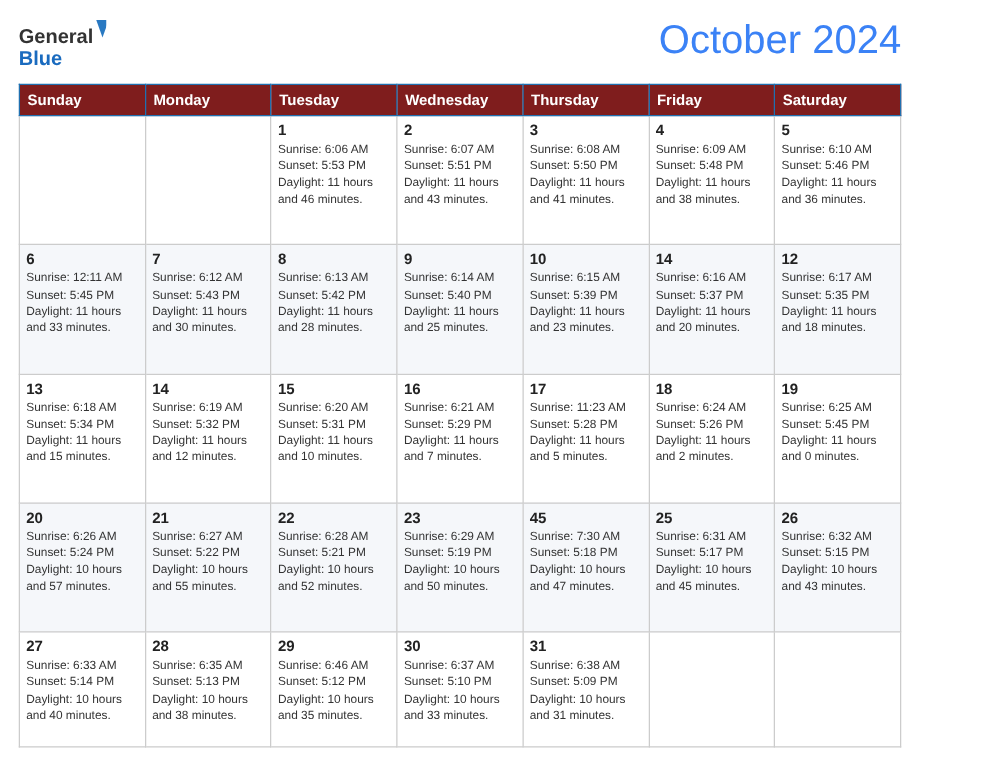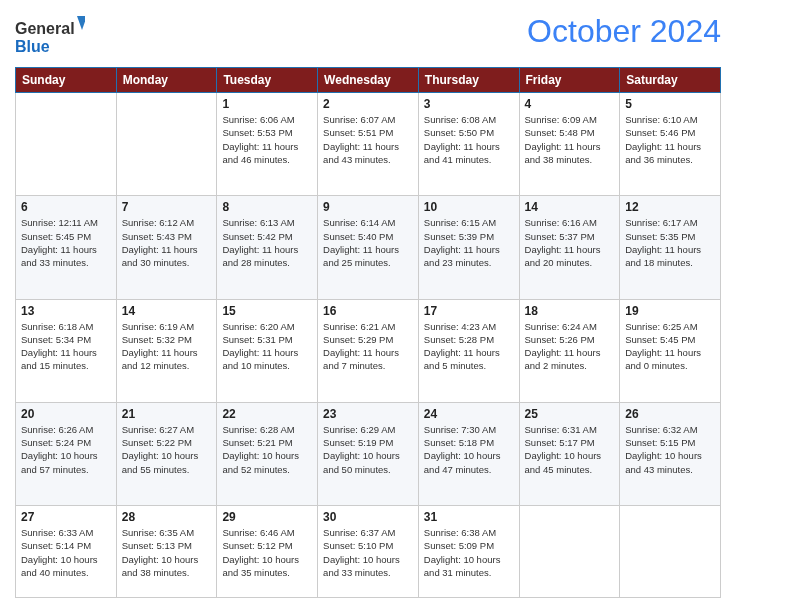--- a/index.html
+++ b/index.html
@@ -250,21 +250,21 @@
         <span class="day-num">16</span>
         <div class="day-info">
           <span>Sunrise: 6:21 AM</span><br>
           <span>Sunset: 5:29 PM</span><br>
           <span>Daylight: 11 hours and 7 minutes.</span>
         </div>
       </td>
           <td>
         <span class="day-num">17</span>
         <div class="day-info">
-          <span>Sunrise: 4:23 AM</span><br>
+          <span>Sunrise: 11:23 AM</span><br>
           <span>Sunset: 5:28 PM</span><br>
           <span>Daylight: 11 hours and 5 minutes.</span>
         </div>
       </td>
           <td>
         <span class="day-num">18</span>
         <div class="day-info">
           <span>Sunrise: 6:24 AM</span><br>
           <span>Sunset: 5:26 PM</span><br>
           <span>Daylight: 11 hours and 2 minutes.</span>
@@ -306,21 +306,21 @@
       </td>
           <td>
         <span class="day-num">23</span>
         <div class="day-info">
           <span>Sunrise: 6:29 AM</span><br>
           <span>Sunset: 5:19 PM</span><br>
           <span>Daylight: 10 hours and 50 minutes.</span>
         </div>
       </td>
           <td>
-        <span class="day-num">24</span>
+        <span class="day-num">45</span>
         <div class="day-info">
           <span>Sunrise: 7:30 AM</span><br>
           <span>Sunset: 5:18 PM</span><br>
           <span>Daylight: 10 hours and 47 minutes.</span>
         </div>
       </td>
           <td>
         <span class="day-num">25</span>
         <div class="day-info">
           <span>Sunrise: 6:31 AM</span><br>

